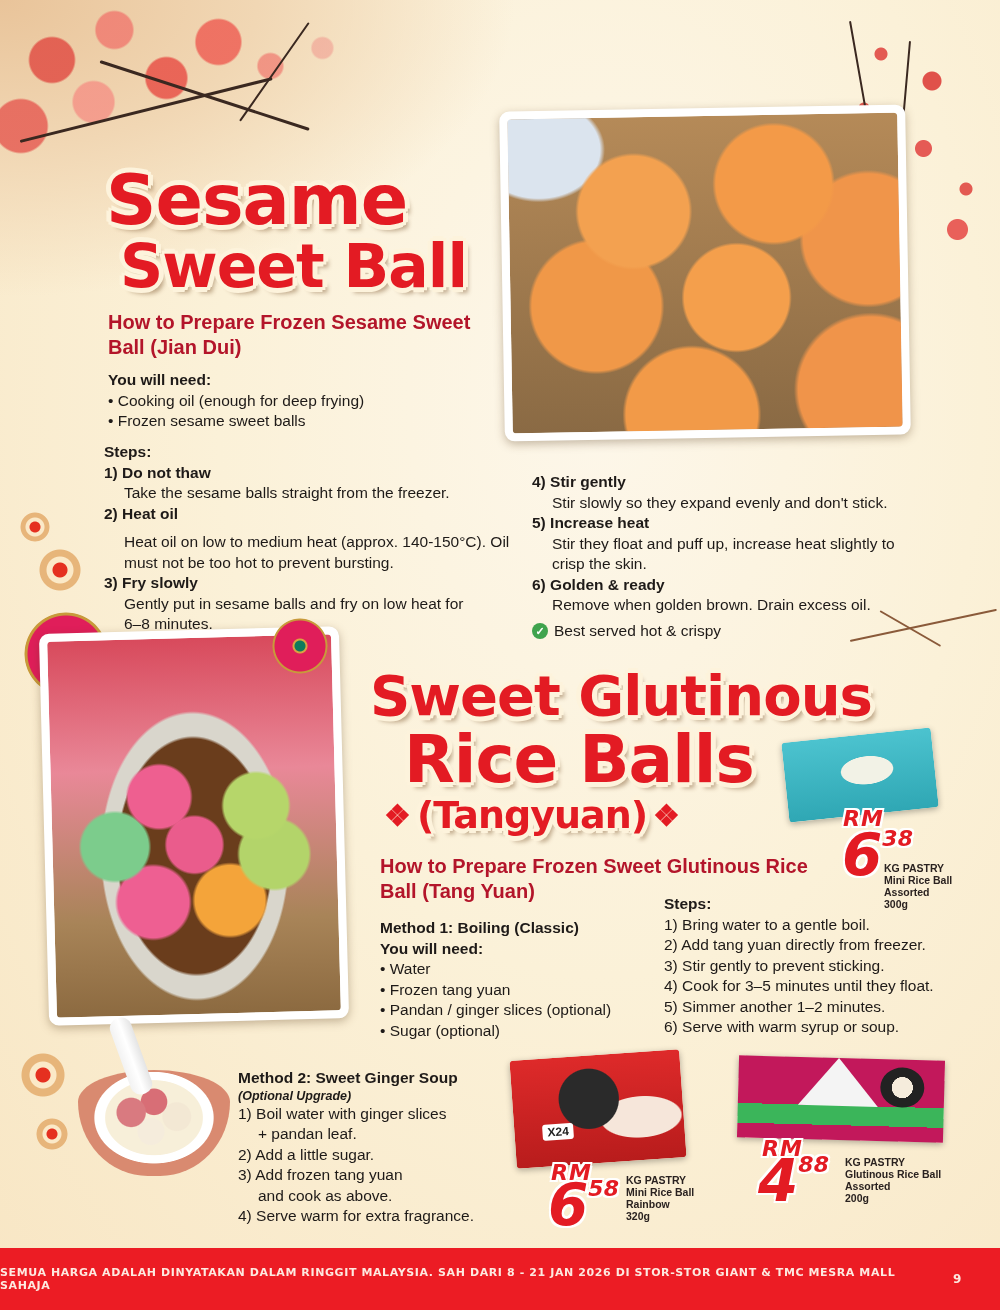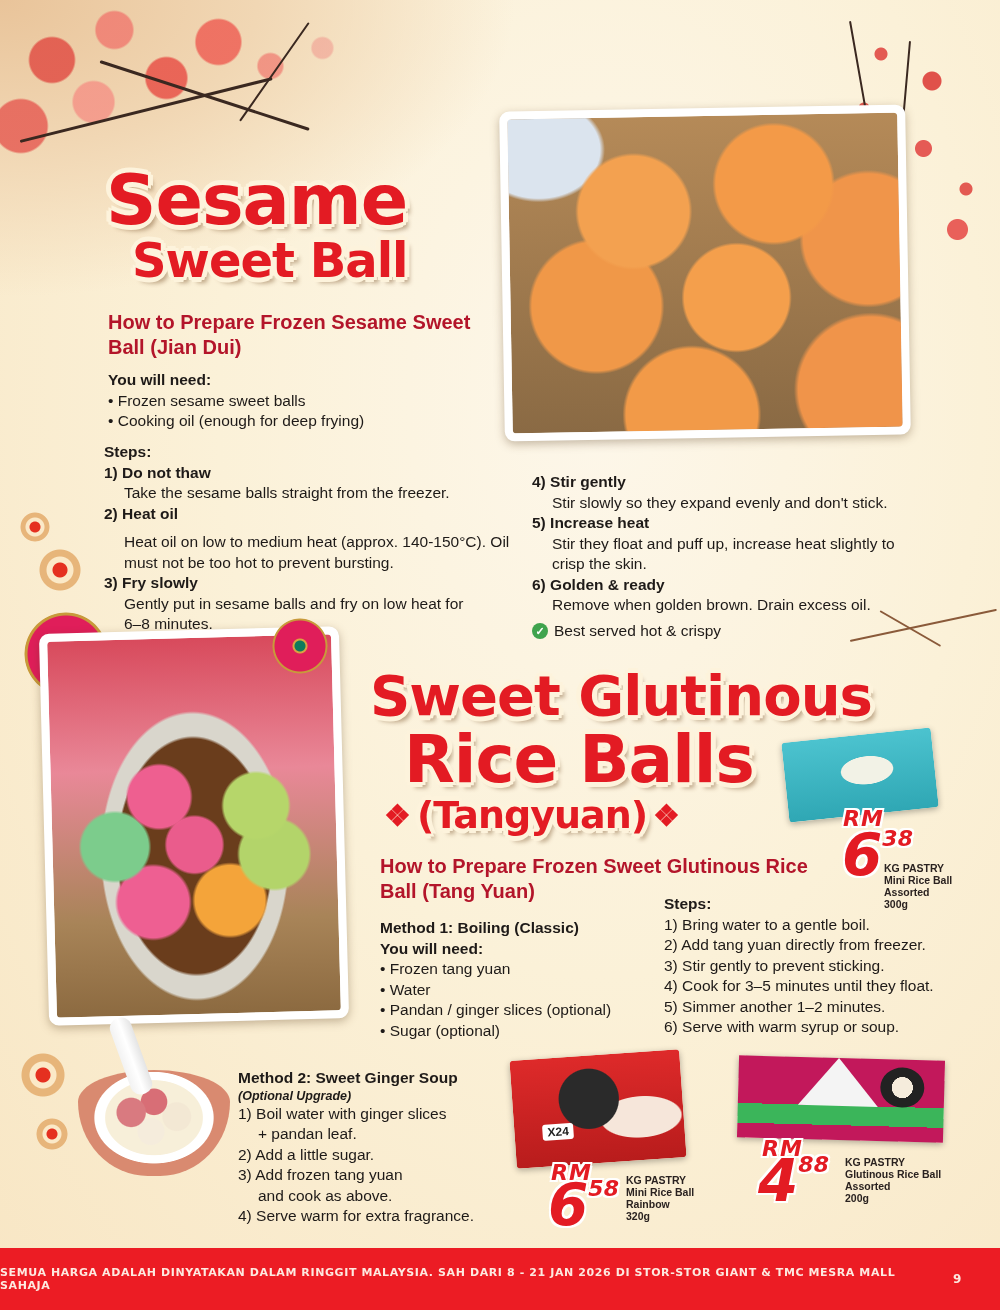--- a/index.html
+++ b/index.html
@@ -101,43 +101,43 @@
 
 <div class="abs blossom-bg"></div>
 <div class="abs branch" style="left:20px;top:140px;width:260px;transform:rotate(-14deg);"></div>
 <div class="abs branch" style="left:100px;top:60px;width:220px;transform:rotate(18deg);"></div>
 <div class="abs branch" style="left:240px;top:120px;width:120px;height:2px;transform:rotate(-55deg);"></div>
 <div class="abs right-blossoms"></div>
 <div class="abs branch" style="left:850px;top:20px;width:110px;height:2px;transform:rotate(80deg);"></div>
 <div class="abs branch" style="left:910px;top:40px;width:220px;height:2px;transform:rotate(95deg);"></div>
 
 <div class="abs sticker" style="left:106px;top:165px;font-size:70px;">Sesame</div>
-<div class="abs sticker" style="left:132px;top:236px;font-size:48px;">Sweet Ball</div>
+<div class="abs sticker" style="left:120px;top:236px;font-size:60px;">Sweet Ball</div>
 
 <div class="abs photo-card" style="left:502px;top:108px;width:406px;height:330px;transform:rotate(-1deg);">
   <div class="photo-inner" style="background:
       radial-gradient(circle at 32% 30%, #f3a150 0 16%, transparent 17%),
       radial-gradient(circle at 68% 22%, #f39a48 0 16%, transparent 17%),
       radial-gradient(circle at 22% 60%, #f09848 0 18%, transparent 19%),
       radial-gradient(circle at 58% 58%, #f49f4c 0 18%, transparent 19%),
       radial-gradient(circle at 92% 40%, #f0954a 0 16%, transparent 17%),
       radial-gradient(circle at 46% 95%, #f29a48 0 18%, transparent 19%),
       radial-gradient(circle at 92% 88%, #f0944a 0 16%, transparent 17%),
       radial-gradient(ellipse at 8% 10%, #dbe4ee 0 12%, transparent 13%),
       linear-gradient(#b58a58, #8a6a44);">
   </div>
 </div>
 
 <div class="abs h-sub" style="left:108px;top:310px;width:400px;">How to Prepare Frozen Sesame Sweet Ball (Jian Dui)</div>
 
 <div class="abs body-text" style="left:108px;top:370px;width:400px;">
   <div class="b">You will need:</div>
   <ul class="bullets">
+    <li>Cooking oil (enough for deep frying)</li>
     <li>Frozen sesame sweet balls</li>
-    <li>Cooking oil (enough for deep frying)</li>
   </ul>
 </div>
 
 <div class="abs body-text" style="left:104px;top:442px;width:420px;">
   <div class="b">Steps:</div>
   <div class="b">1) Do not thaw</div>
   <div class="indent">Take the sesame balls straight from the freezer.</div>
   <div class="b">2) Heat oil</div>
   <div class="indent" style="width:420px;margin-top:8px;">Heat oil on low to medium heat (approx. 140-150°C). Oil must not be too hot to prevent bursting.</div>
   <div class="b">3) Fry slowly</div>
@@ -199,22 +199,22 @@
   <div>Assorted</div>
   <div>300g</div>
 </div>
 
 <div class="abs h-sub" style="left:380px;top:854px;width:460px;">How to Prepare Frozen Sweet Glutinous Rice Ball (Tang Yuan)</div>
 
 <div class="abs body-text" style="left:380px;top:918px;width:280px;">
   <div class="b">Method 1: Boiling (Classic)</div>
   <div class="b">You will need:</div>
   <ul class="bullets">
+    <li>Water</li>
     <li>Frozen tang yuan</li>
-    <li>Water</li>
     <li>Pandan / ginger slices (optional)</li>
     <li>Sugar (optional)</li>
   </ul>
 </div>
 
 <div class="abs body-text" style="left:664px;top:894px;width:320px;">
   <div class="b">Steps:</div>
   <div>1) Bring water to a gentle boil.</div>
   <div>2) Add tang yuan directly from freezer.</div>
   <div>3) Stir gently to prevent sticking.</div>

